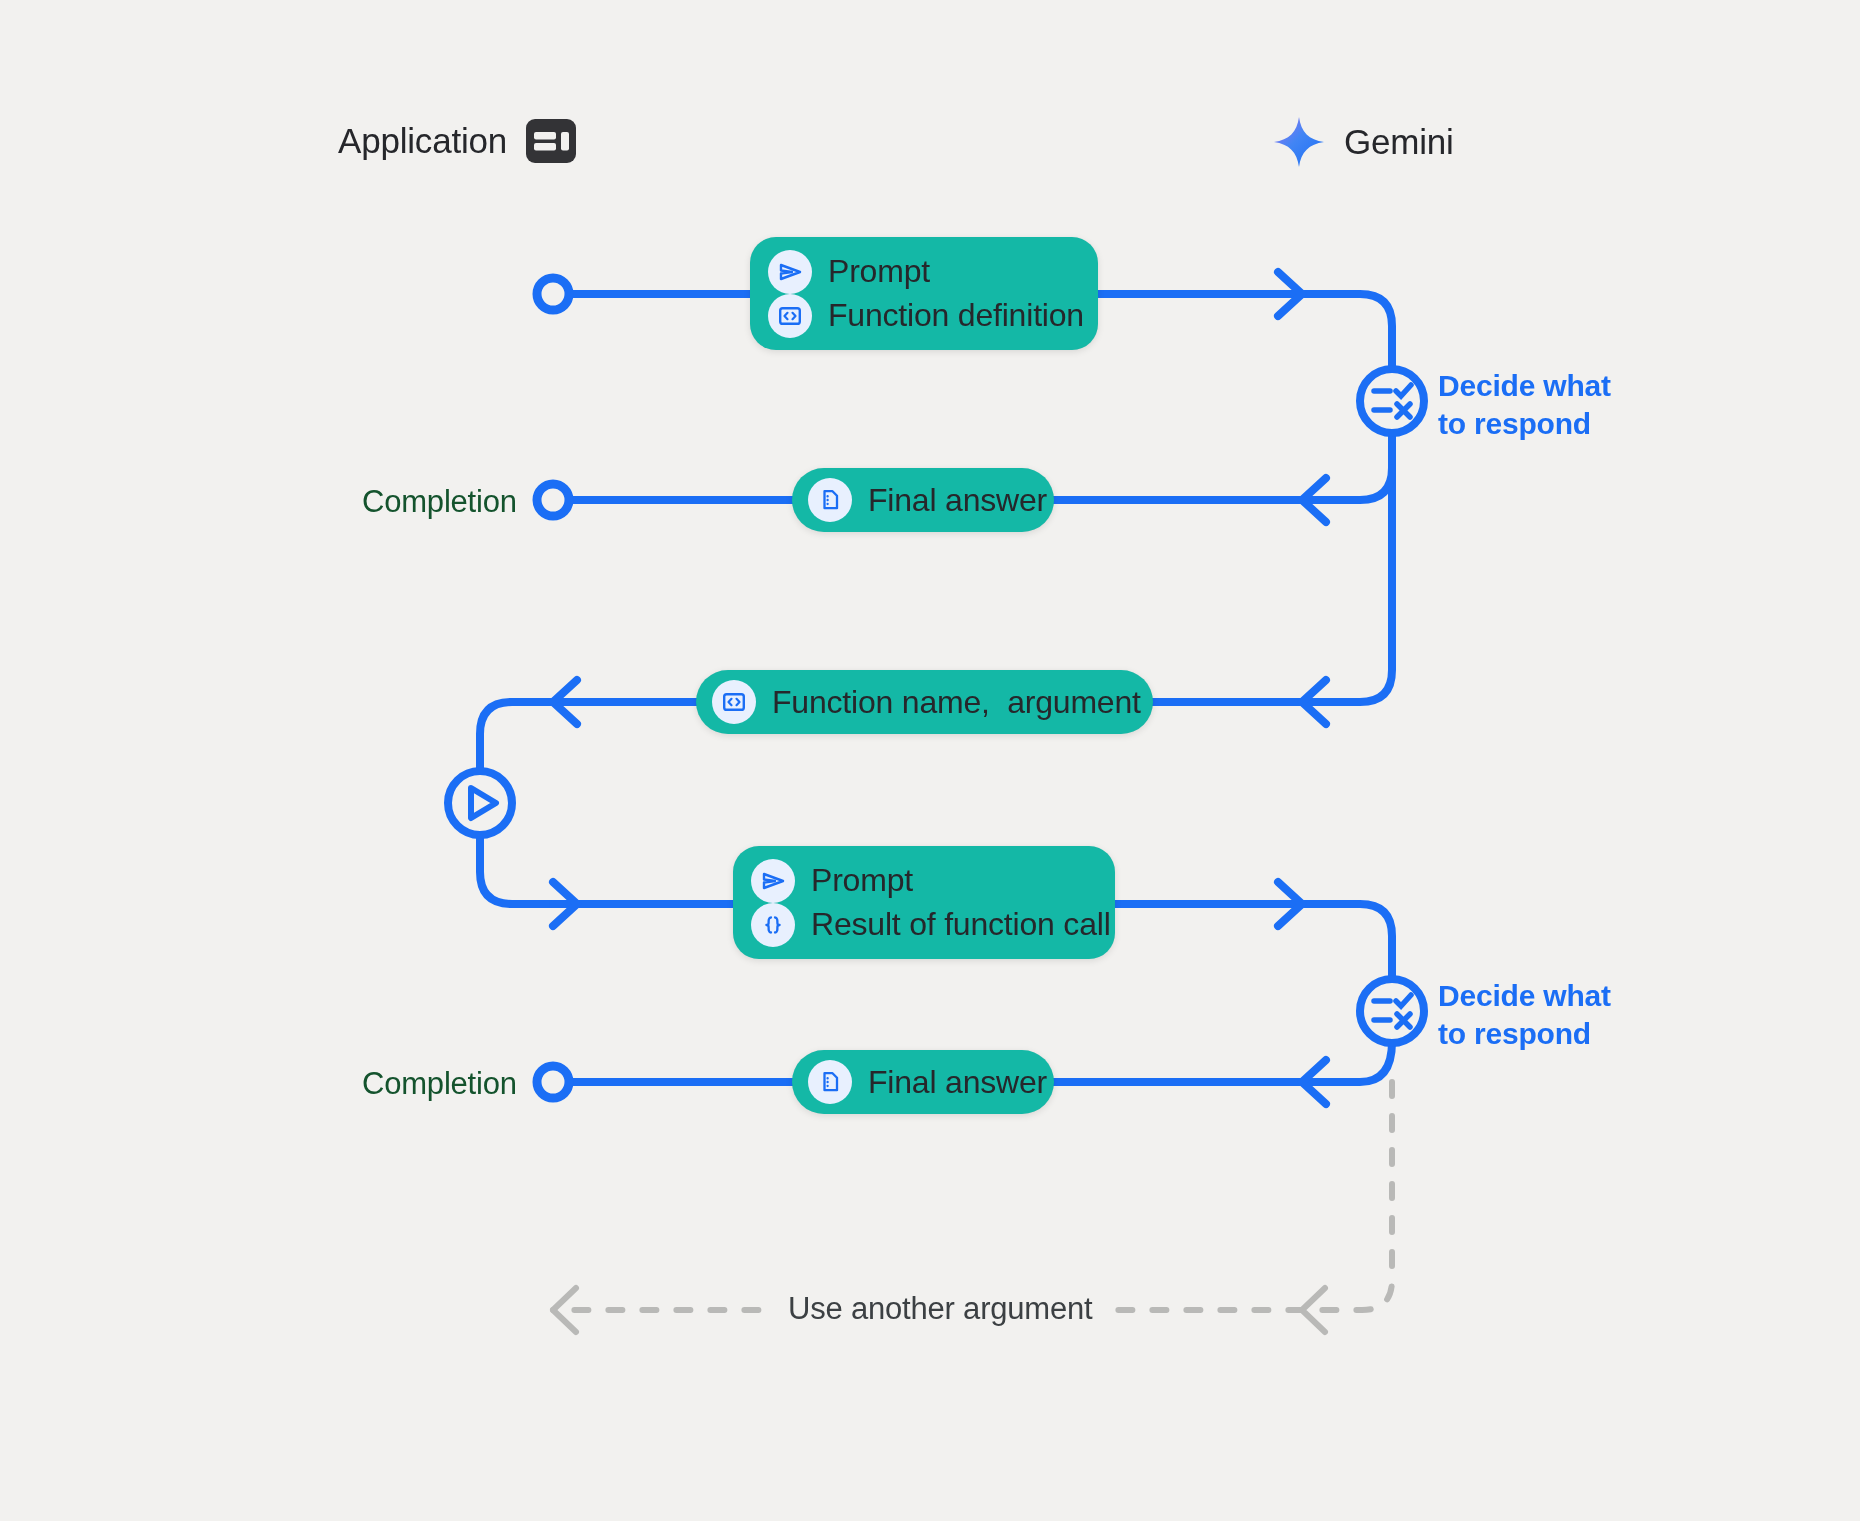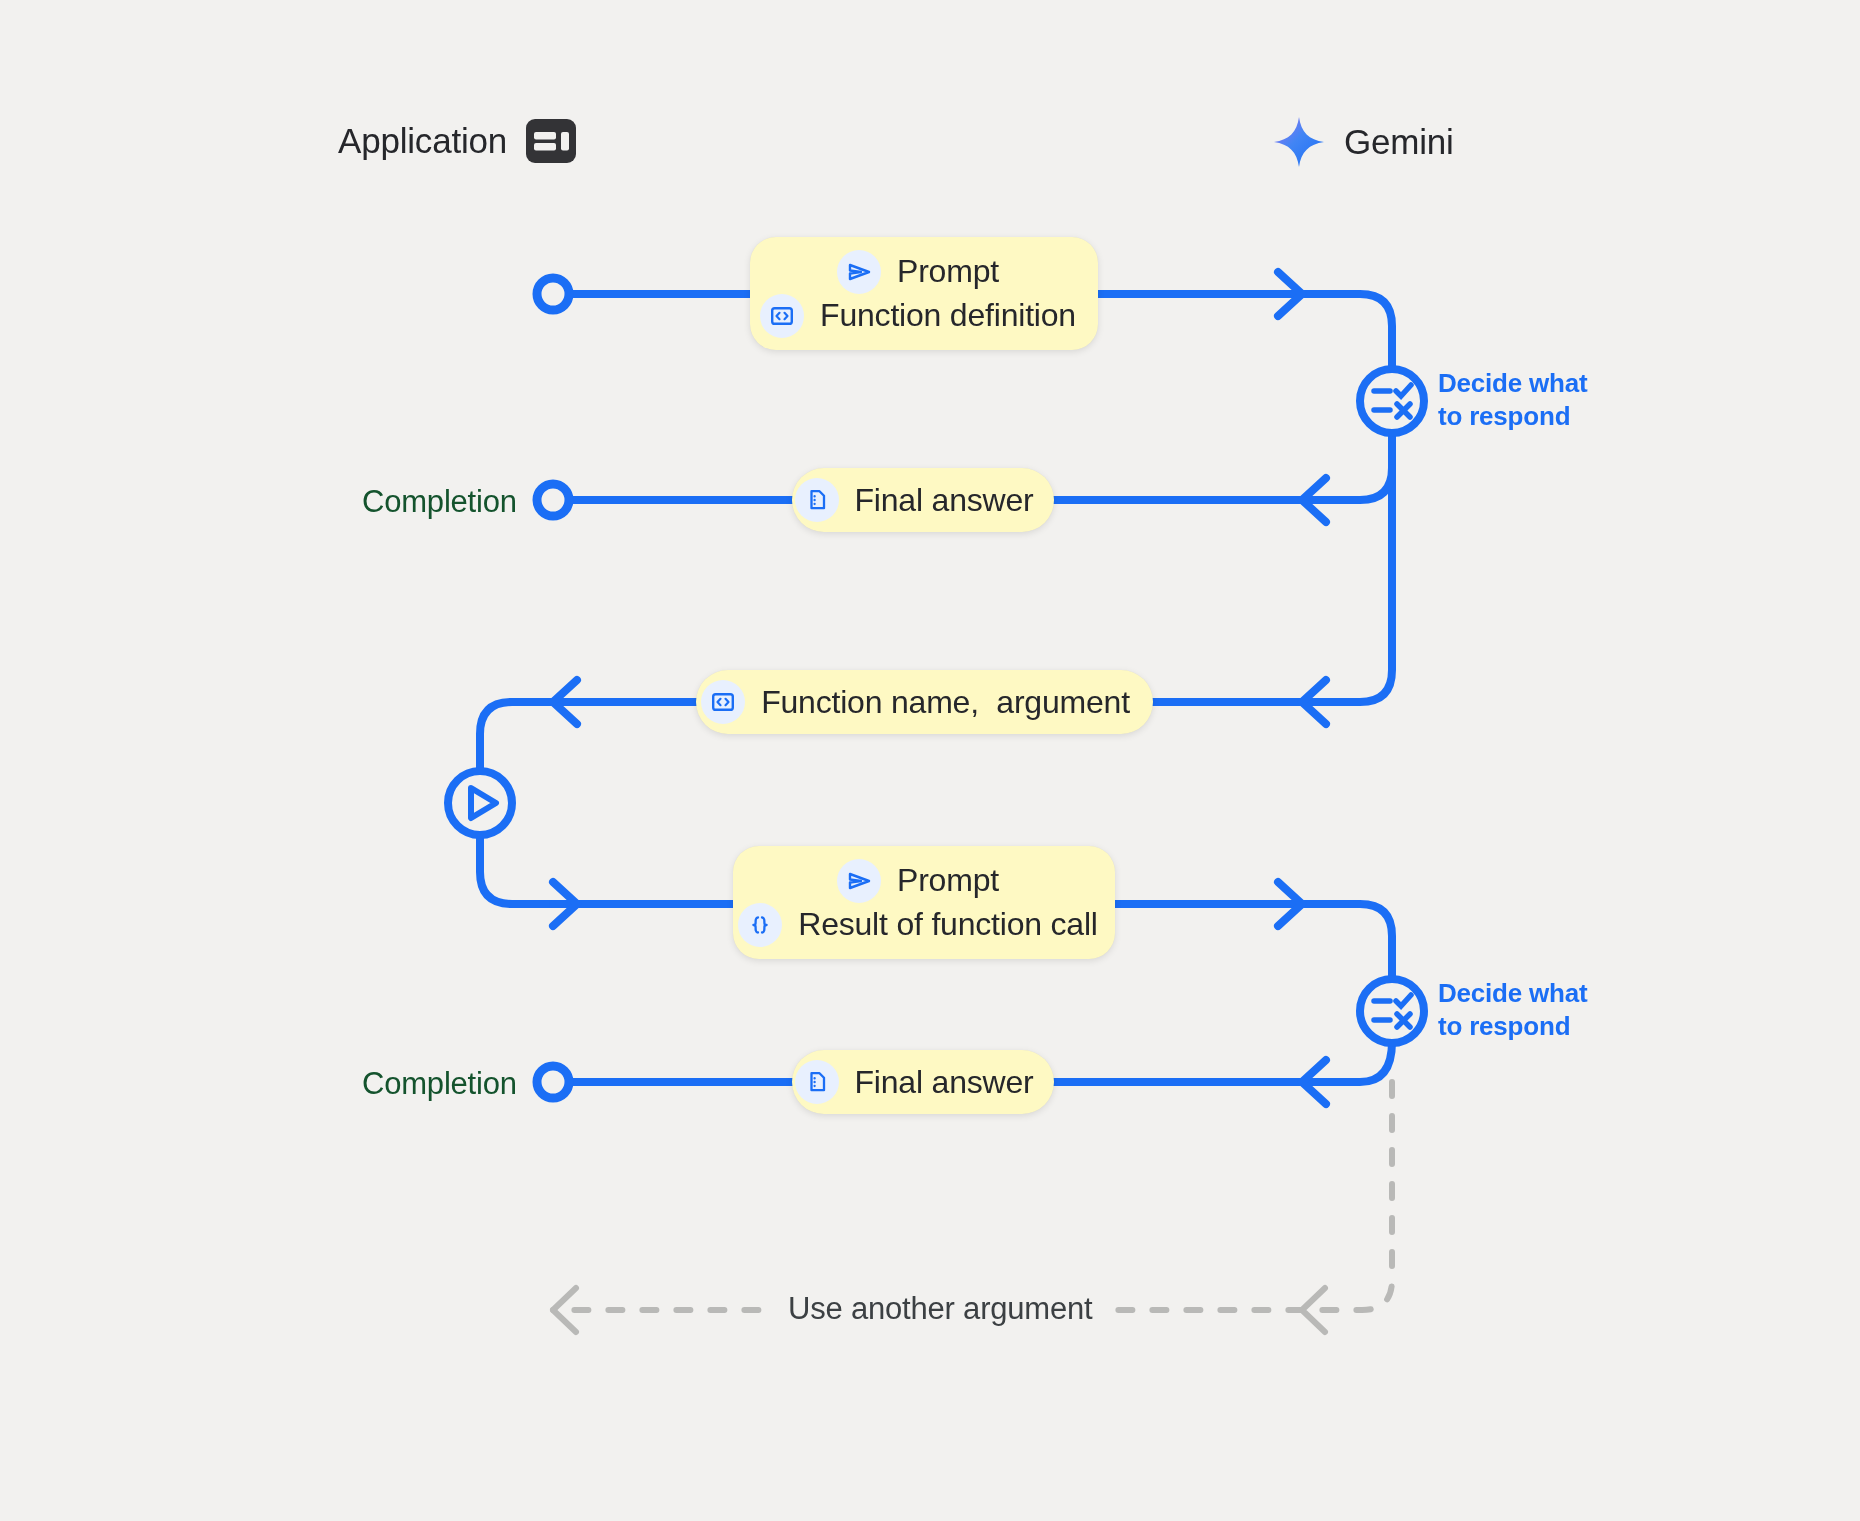--- a/index.html
+++ b/index.html
@@ -13,36 +13,36 @@
   svg.layer{position:absolute;left:0;top:0;width:1860px;height:1521px;}
 
   
   .hdr{position:absolute;display:flex;align-items:center;gap:18px;}
   .hdr-text{font-size:35px;color:#26272b;letter-spacing:-.2px;white-space:nowrap;}
   .app-icon{width:52px;height:46px;display:block;}
   .gem-icon{width:54px;height:54px;display:block;}
 
   
   .bubble{
-    position:absolute;background:#fef9c3;border-radius:26px;
+    position:absolute;background:#14b8a6;border-radius:26px;
     box-shadow:0 2px 7px rgba(0,0,0,.10),0 0 1px rgba(0,0,0,.07);
     display:flex;flex-direction:column;justify-content:center;
-    padding:14px 30px 14px 18px;box-sizing:border-box;align-items:center;
+    padding:14px 30px 14px 18px;box-sizing:border-box;
   }
   .bubble.single{border-radius:40px;padding:10px 34px 10px 16px;}
   .brow{display:flex;align-items:center;gap:16px;height:50px;}
   .bicon{
     width:44px;height:44px;border-radius:50%;
     background:#e8f0fe;display:flex;align-items:center;justify-content:center;flex:0 0 auto;
   }
   .bicon svg{display:block;}
   .blabel{font-size:32px;color:#26272b;letter-spacing:-.2px;white-space:pre;}
 
   
-  .ann{position:absolute;font-size:26px;line-height:1.27;color:#1b6ef5;font-weight:700;letter-spacing:-.2px;}
+  .ann{position:absolute;font-size:30px;line-height:1.27;color:#1b6ef5;font-weight:700;letter-spacing:-.2px;}
   .ann.right{text-align:left;}
   .ann.left{text-align:right;}
   .side-label{position:absolute;font-size:31px;color:#14532d;letter-spacing:-.2px;white-space:nowrap;text-align:right;}
   .loop-label{
     position:absolute;font-size:31px;color:#3c4043;letter-spacing:-.2px;
     background:#f2f1ef;padding:0 16px;white-space:nowrap;
   }
 </style>
 </head>
 <body>

